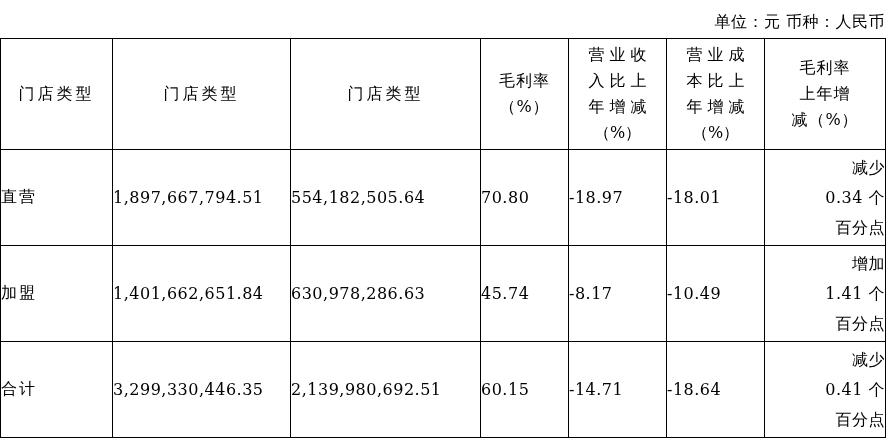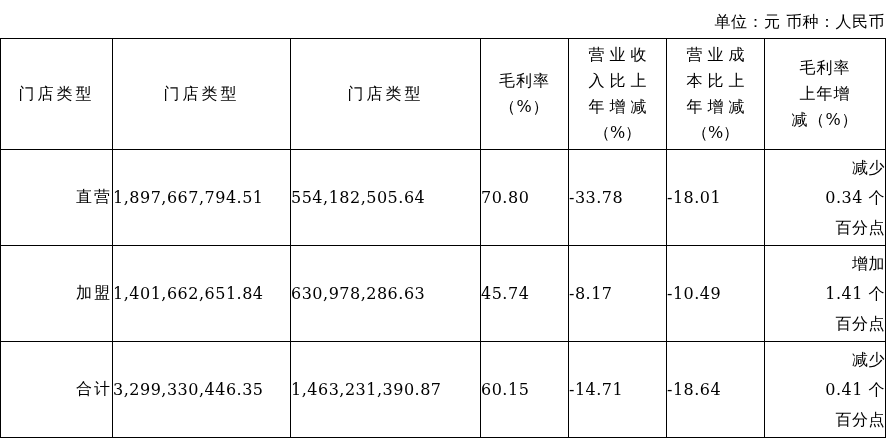--- a/index.html
+++ b/index.html
@@ -54,21 +54,21 @@
   }
   .hdr .narrow {
     letter-spacing: 1px;
   }
   
   .fin tbody tr td {
     height: 95px;
     margin-left: 35px;
   }
   .c-type {
-    text-align: right;
+    text-align: left;
     letter-spacing: 2px;
   }
   .c-num {
     text-align: left;
     padding-right: 8px;
     letter-spacing: 0.5px;
     font-size: 16px;
   }
   .c-last {
     text-align: right;
@@ -140,21 +140,21 @@
           <span class="hdr-sub narrow">减（%）</span>
         </td>
       </tr>
     </thead>
     <tbody>
       <tr>
         <td class="c-type">直营</td>
         <td class="c-num">1,897,667,794.51</td>
         <td class="c-num">554,182,505.64</td>
         <td class="c-num">70.80</td>
-        <td class="c-num">-33.78</td>
+        <td class="c-num">-18.97</td>
         <td class="c-num">-18.01</td>
         <td class="c-last">
           <span class="ln">减少</span>
           <span class="ln">0.34 个</span>
           <span class="ln">百分点</span>
         </td>
       </tr>
       <tr>
         <td class="c-type">加盟</td>
         <td class="c-num">1,401,662,651.84</td>
@@ -164,21 +164,21 @@
         <td class="c-num">-10.49</td>
         <td class="c-last">
           <span class="ln">增加</span>
           <span class="ln">1.41 个</span>
           <span class="ln">百分点</span>
         </td>
       </tr>
       <tr>
         <td class="c-type">合计</td>
         <td class="c-num">3,299,330,446.35</td>
-        <td class="c-num">1,463,231,390.87</td>
+        <td class="c-num">2,139,980,692.51</td>
         <td class="c-num">60.15</td>
         <td class="c-num">-14.71</td>
         <td class="c-num">-18.64</td>
         <td class="c-last">
           <span class="ln">减少</span>
           <span class="ln">0.41 个</span>
           <span class="ln">百分点</span>
         </td>
       </tr>
     </tbody>

